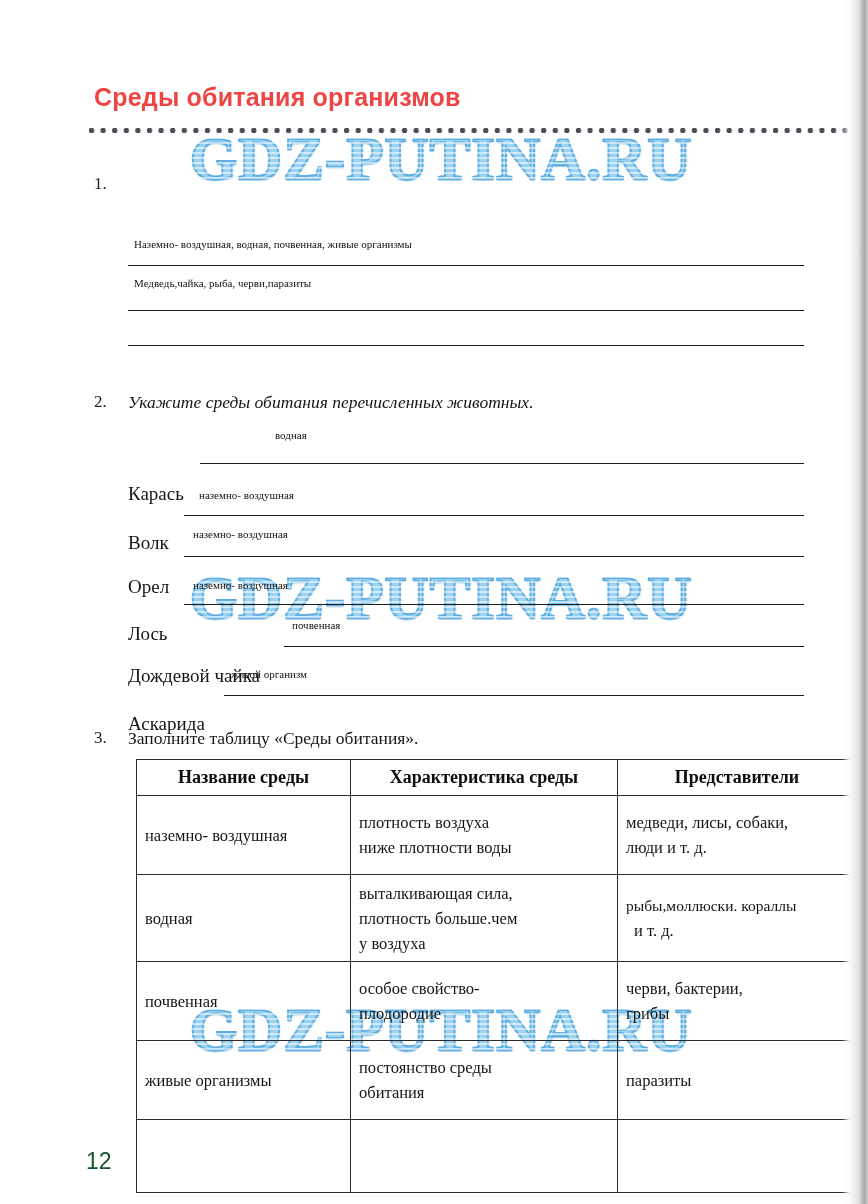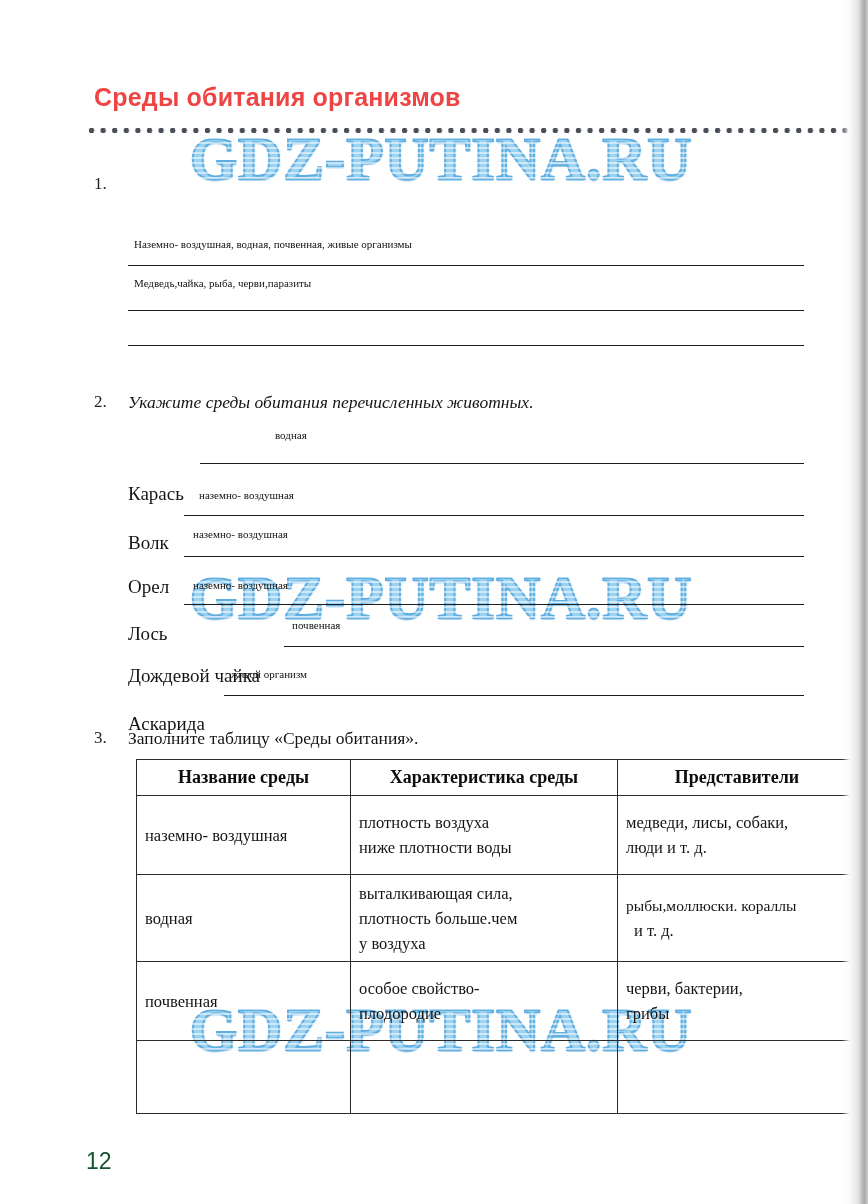--- a/index.html
+++ b/index.html
@@ -285,20 +285,30 @@
       <td class="cell-name">почвенная</td>
       <td class="cell-char">
         <div>особое свойство-</div>
         <div>плодородие</div>
       </td>
       <td class="cell-rep">
         <div>черви, бактерии,</div>
         <div>грибы</div>
       </td>
     </tr>
+    <tr class="row-h4">
+      <td class="cell-name">живые организмы</td>
+      <td class="cell-char">
+        <div>постоянство среды</div>
+        <div>обитания</div>
+      </td>
+      <td class="cell-rep">
+        <div>паразиты</div>
+      </td>
+    </tr>
     <tr class="row-empty">
       <td class="cell-name"></td>
       <td class="cell-char"></td>
       <td class="cell-rep"></td>
     </tr>
   </tbody>
 </table>
 
 <div class="page-number">12</div>
 

